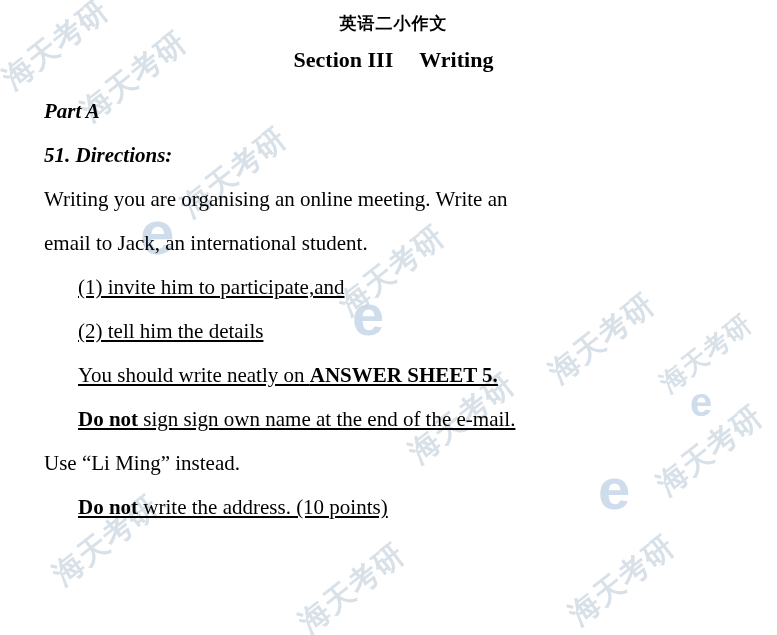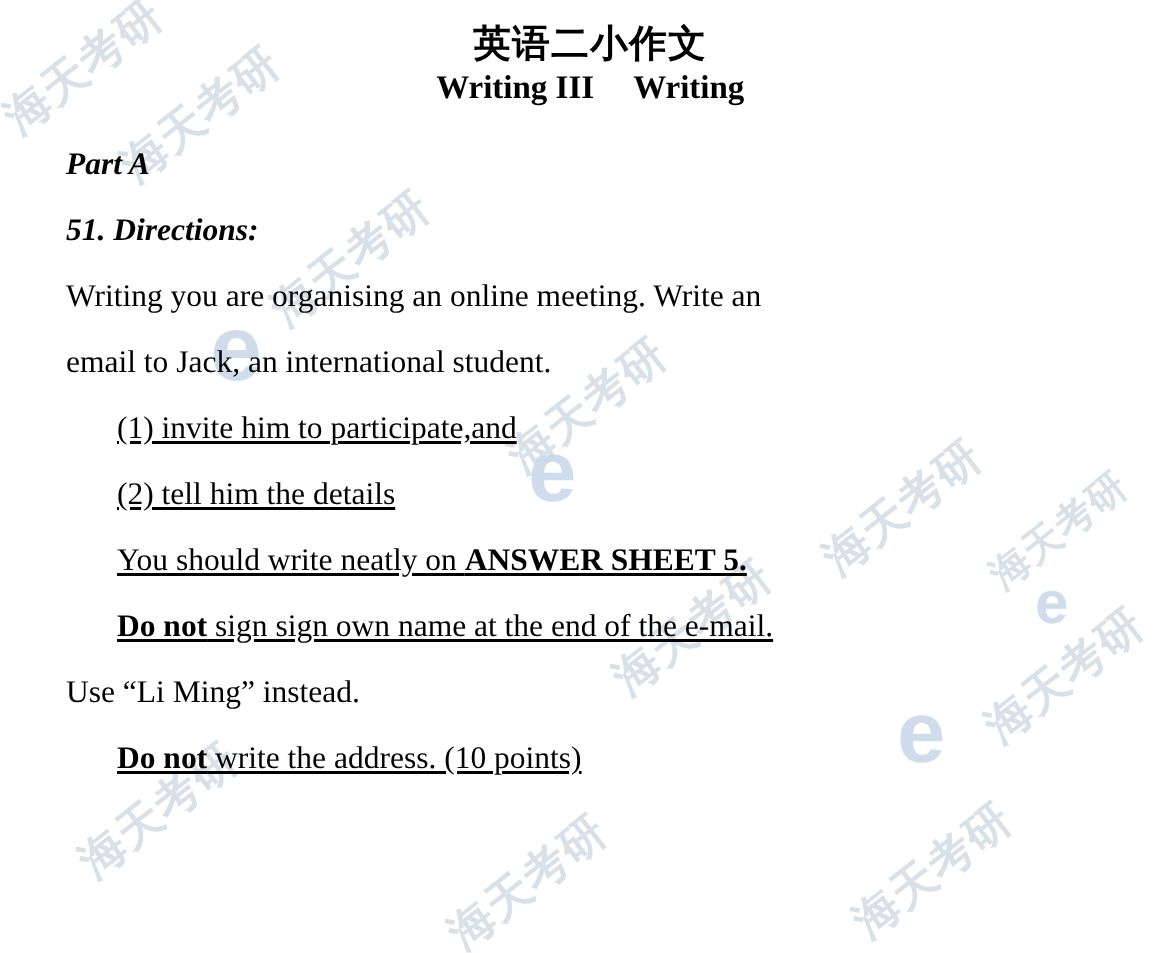--- a/index.html
+++ b/index.html
@@ -43,24 +43,24 @@
 
   
   #doc {
     position: relative;
     z-index: 2;
     padding: 8px 34px 0 44px;
     box-sizing: border-box;
   }
   .title-cn {
     text-align: center;
-    font-size: 25px;
+    font-size: 17px;
     font-weight: bold;
     letter-spacing: 1px;
-    margin: 4px 0 0 0;
+    margin: 4px 0 12px 0;
     font-family: "DejaVu Sans", "Liberation Sans", sans-serif;
   }
   .title-section {
     text-align: center;
     font-size: 22px;
     font-weight: bold;
     margin: 0 0 16px 0;
   }
   .title-section .gap {
     display: inline-block;
@@ -109,21 +109,21 @@
     <div class="wm-logo" style="left: 352px; top: 286px; font-size: 58px; line-height: 58px;">e</div>
     <div class="wm-logo" style="left: 598px; top: 460px; font-size: 58px; line-height: 58px;">e</div>
     <div class="wm-logo" style="left: 690px; top: 382px; font-size: 40px; line-height: 40px;">e</div>
   </div>
 
 <div id="doc">
 
   <div class="title-cn">英语二小作文</div>
 
   <div class="title-section">
-    <span>Writing III</span><span class="gap"></span><span>Writing</span>
+    <span>Section III</span><span class="gap"></span><span>Writing</span>
   </div>
 
   <p class="lead">Part A</p>
 
   <p class="lead">51. Directions:</p>
 
   <p class="para justify">Writing you are organising an online meeting. Write an</p>
   <p class="para">email to Jack, an international student.</p>
 
   <p class="para indent">(1) invite him to participate,and</p>

